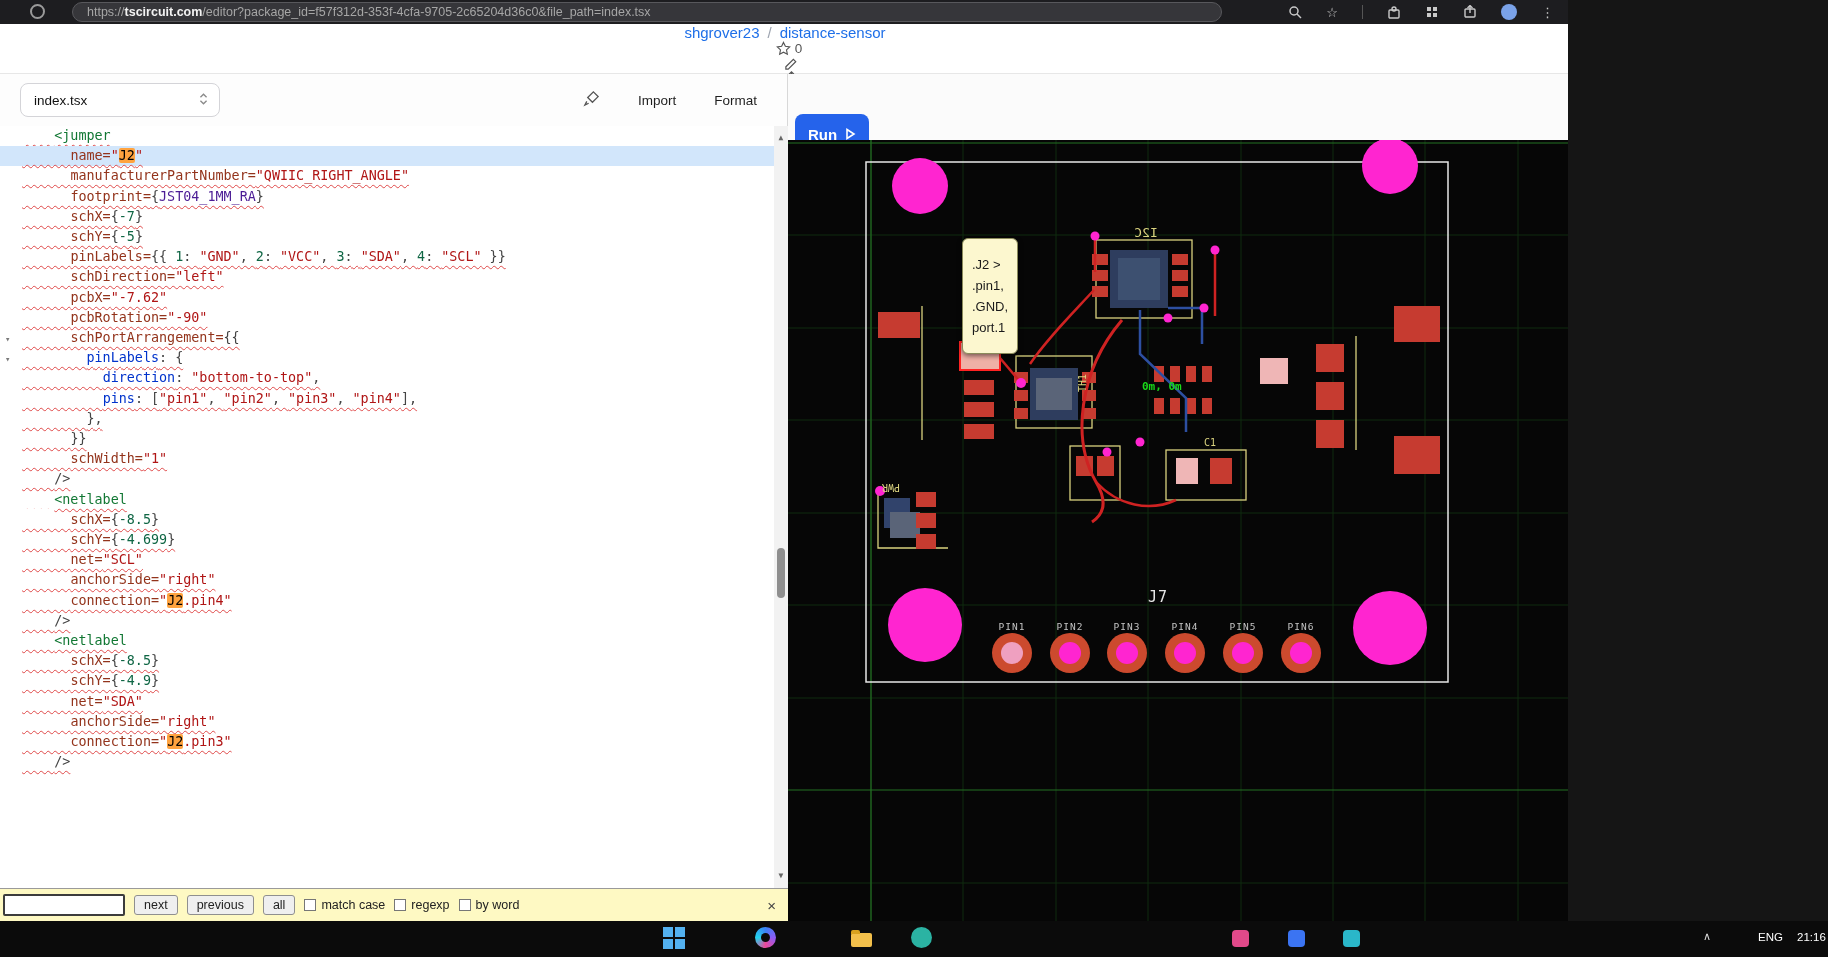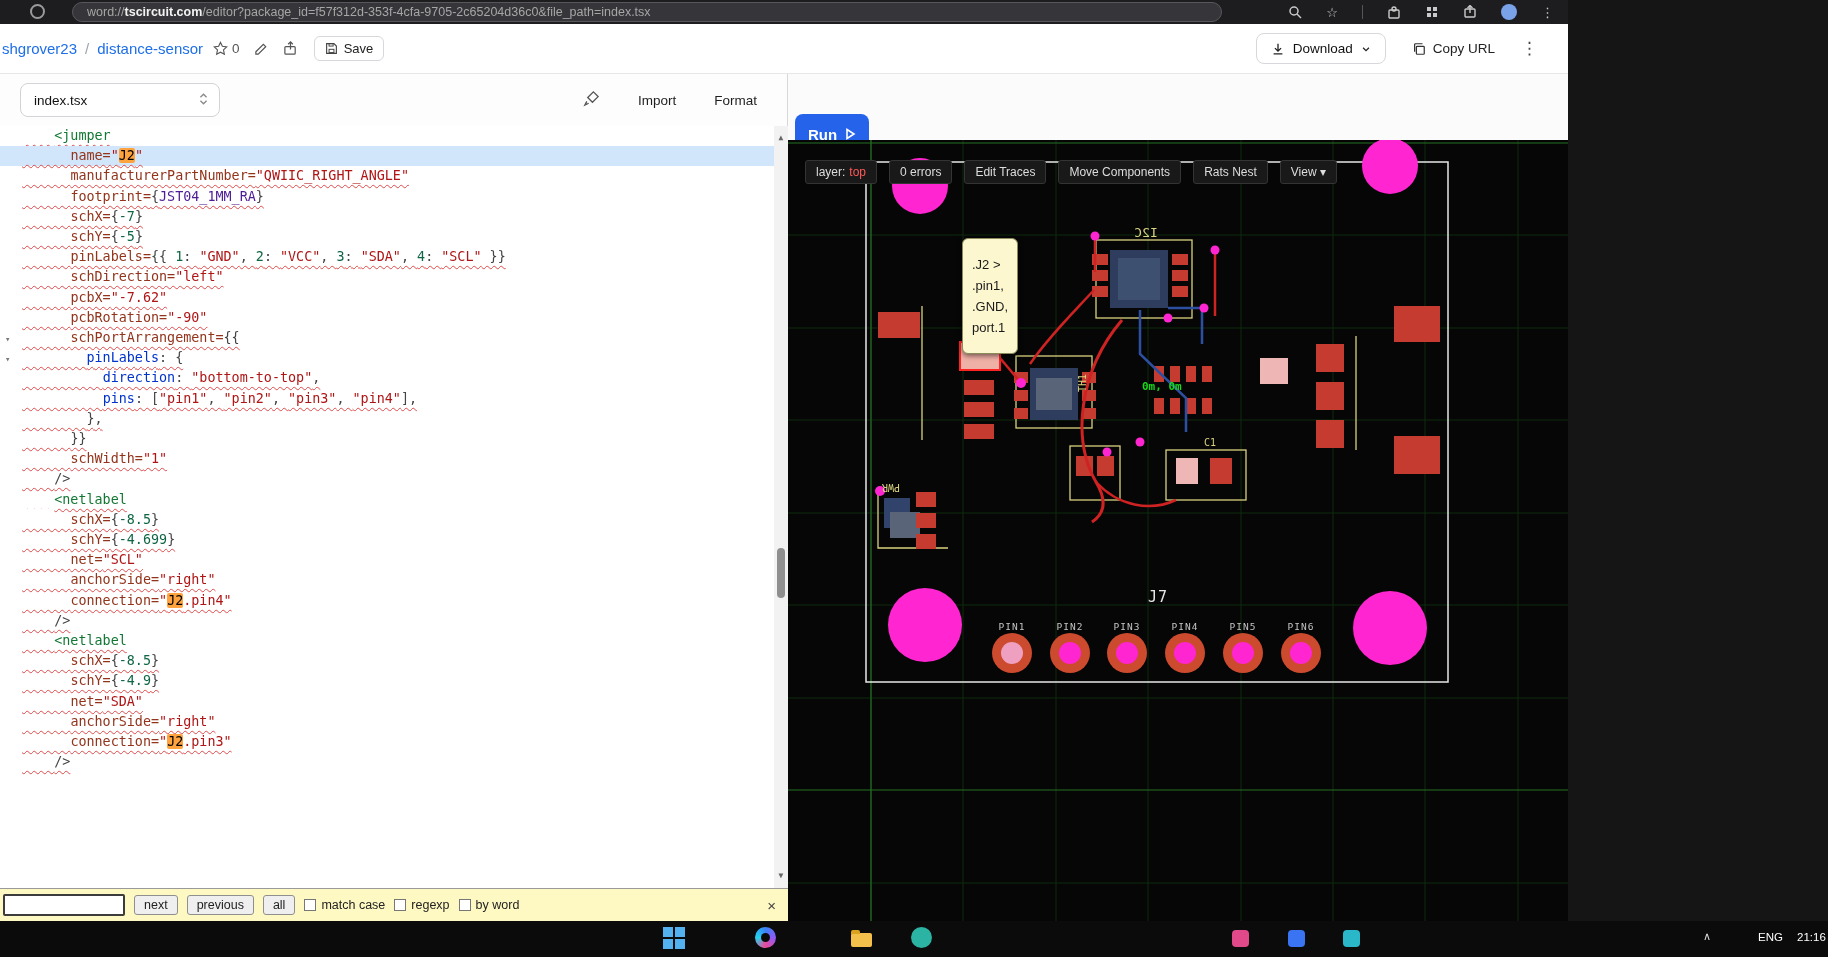--- a/index.html
+++ b/index.html
@@ -19,21 +19,21 @@
             display:flex; align-items:center; padding:0 14px; overflow:hidden; }
   .urlbar span { font-size:12.5px; white-space:nowrap; }
   .u-dim { color:#a6a6a6; } .u-host { color:#f2f2f2; font-weight:bold; }
   .chrome-icons { position:absolute; right:14px; top:2px; height:20px; display:flex;
                   align-items:center; gap:24px; color:#c9c9c9; font-size:13px; }
   .chrome-icons .sep { width:1px; height:14px; background:#555; }
   .avatar { width:16px; height:16px; border-radius:50%; background:#7aa2e8; }
 
   
   .phead { position:absolute; left:0; top:24px; width:1568px; height:50px; background:#fff;
-           border-bottom:1px solid #e7e7e7; display:flex; align-items:center; }
+           border-bottom:1px solid #e7e7e7; display:flex; align-items:center;flex-direction:column; }
   .crumbs { display:flex; align-items:center; gap:8px; margin-left:2px; font-size:15px; }
   .crumb-link { color:#1e6fe8; cursor:pointer; }
   .crumb-sep { color:#9ca3af; }
   .hd-ico { color:#555; font-size:15px; display:flex; align-items:center; }
   .star-wrap { display:flex; gap:4px; align-items:center; margin-left:10px; color:#555; font-size:13.5px;}
   .save-btn { margin-left:16px; display:flex; align-items:center; gap:6px; border:1px solid #d7d7dc;
               border-radius:6px; padding:4px 10px; font-size:13px; color:#222; background:#fff; }
   .phead-right { margin-left:auto; display:flex; align-items:center; gap:26px; margin-right:30px; }
   .dl-btn { display:flex; align-items:center; gap:8px; border:1px solid #d7d7dc; border-radius:8px;
             padding:7px 14px; font-size:13.5px; color:#111; background:#fff; }
@@ -132,21 +132,21 @@
 </head>
 <body>
 
 <div class="screen">
 
   <div class="bwindow">
 
     <div class="chrome">
       <div class="favicon"></div>
       <div class="urlbar">
-        <span class="u-dim">word://</span>
+        <span class="u-dim">https://</span>
           <span class="u-host">tscircuit.com</span>
           <span class="u-dim">/editor?package_id=f57f312d-353f-4cfa-9705-2c65204d36c0&amp;file_path=index.tsx</span>
       </div>
       <div class="chrome-icons">
         <svg width="14" height="14" viewBox="0 0 14 14">
             <circle cx="6" cy="6" r="4" fill="none" stroke="#c9c9c9" stroke-width="1.5"></circle>
             <line x1="9" y1="9" x2="13" y2="13" stroke="#c9c9c9" stroke-width="1.5"></line>
           </svg>
         <span>☆</span>
         <span class="sep"></span>
@@ -310,28 +310,20 @@
 
       <button class="run-btn" style="background: rgb(37, 99, 235);">
         <span>Run</span>
         <svg width="12" height="12" viewBox="0 0 12 12">
             <path d="M3 1.5l7 4.5-7 4.5z" fill="none" stroke="#fff" stroke-width="1.6"></path>
           </svg>
       </button>
 
       <div class="canvas">
 
-        <div class="pcb-chips">
-          <div class="chip"><span>layer:</span><span class="layer-val">top</span></div>
-          <div class="chip">0 errors</div>
-          <div class="chip">Edit Traces</div>
-          <div class="chip">Move Components</div>
-          <div class="chip">Rats Nest</div>
-          <div class="chip">View ▾</div>
-        </div>
 
         <div class="tooltip">
           <div>.J2 &gt;</div>
           <div>.pin1,</div>
           <div>.GND,</div>
           <div>port.1</div>
         </div>
 
         <svg width="780" height="781" viewBox="0 0 780 781">
 

